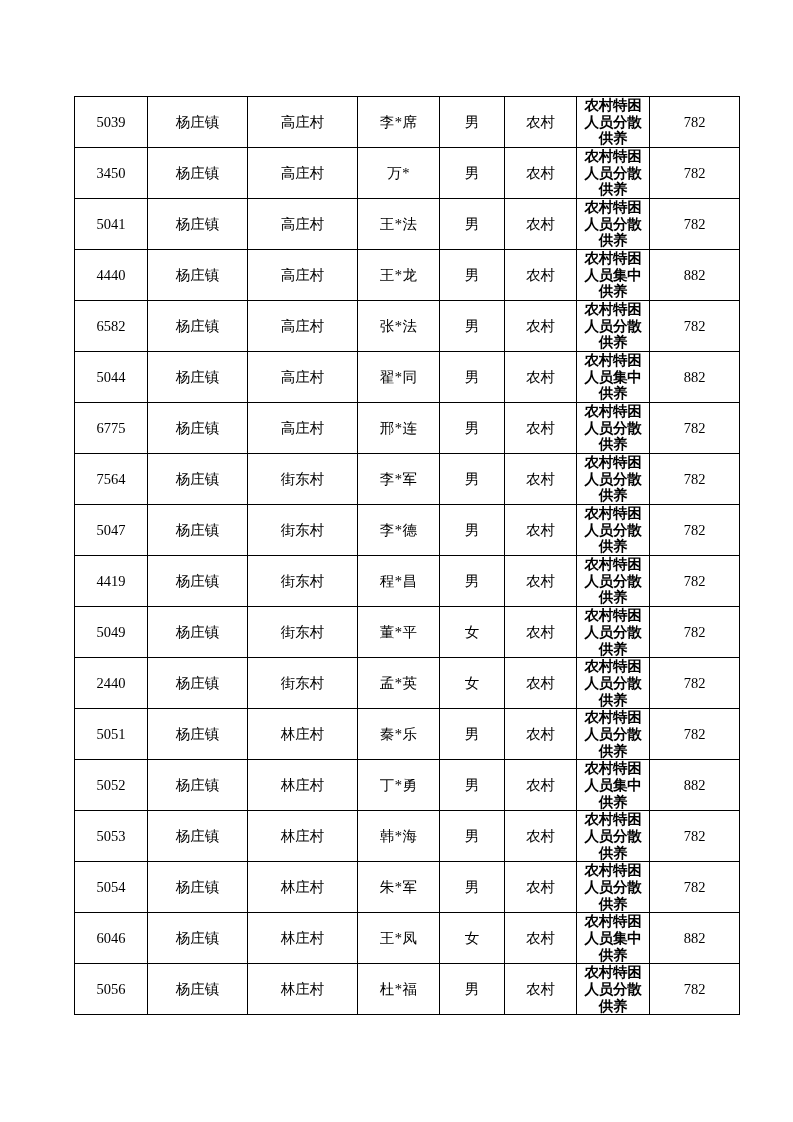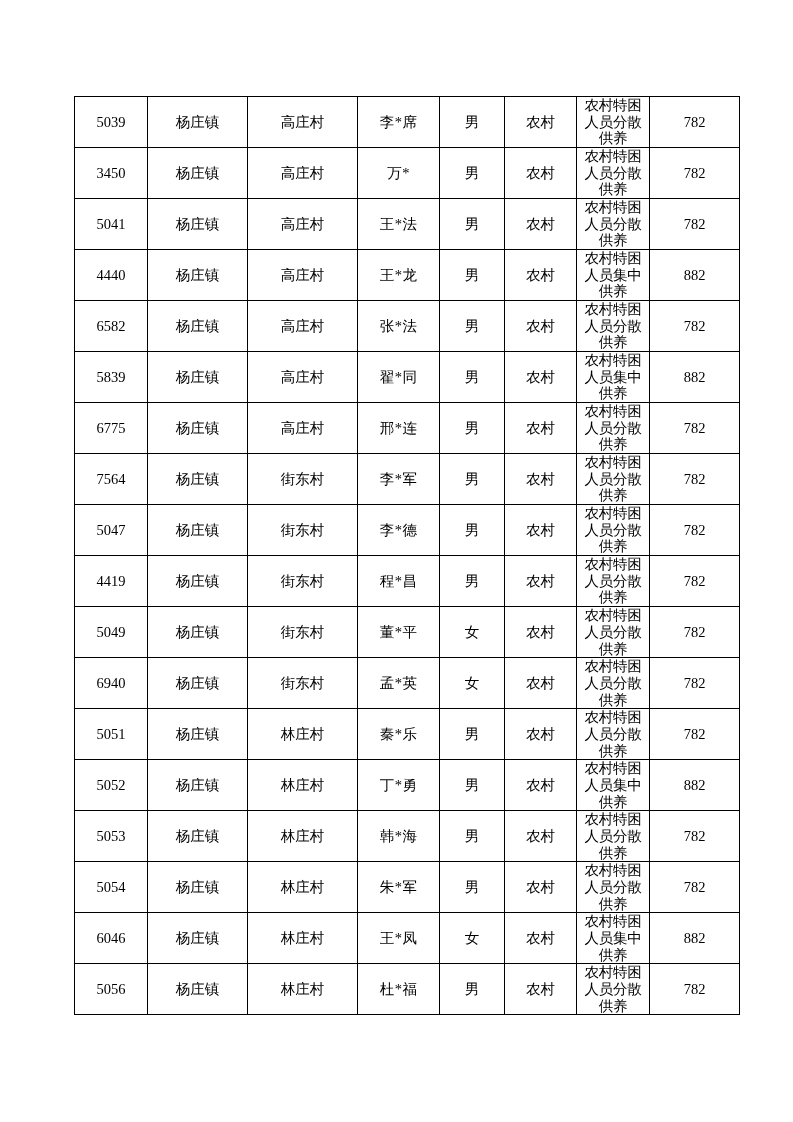--- a/index.html
+++ b/index.html
@@ -43,20 +43,21 @@
   col.c-name  { width: 82px; }
   col.c-sex   { width: 65px; }
   col.c-type  { width: 72px; }
   col.c-cat   { width: 73px; }
   col.c-amt   { width: 90px; }
   td.cat-cell {
     font-size: 13px;
     line-height: 1.08;
     padding: 0 1px;
     letter-spacing: -0.2px;
+    font-weight: bold;
   }
   td.num-cell {
     font-size: 15px;
   }
   td.name-cell {
     letter-spacing: 0.5px;
   }
 </style>
 </head>
 <body>
@@ -118,21 +119,21 @@
           <td class="num-cell">6582</td>
           <td>杨庄镇</td>
           <td>高庄村</td>
           <td class="name-cell">张*法</td>
           <td>男</td>
           <td>农村</td>
           <td class="cat-cell">农村特困人员分散供养</td>
           <td class="num-cell">782</td>
         </tr>
         <tr>
-          <td class="num-cell">5839</td>
+          <td class="num-cell">5044</td>
           <td>杨庄镇</td>
           <td>高庄村</td>
           <td class="name-cell">翟*同</td>
           <td>男</td>
           <td>农村</td>
           <td class="cat-cell">农村特困人员集中供养</td>
           <td class="num-cell">882</td>
         </tr>
         <tr>
           <td class="num-cell">6775</td>
@@ -178,21 +179,21 @@
           <td class="num-cell">5049</td>
           <td>杨庄镇</td>
           <td>街东村</td>
           <td class="name-cell">董*平</td>
           <td>女</td>
           <td>农村</td>
           <td class="cat-cell">农村特困人员分散供养</td>
           <td class="num-cell">782</td>
         </tr>
         <tr>
-          <td class="num-cell">6940</td>
+          <td class="num-cell">2440</td>
           <td>杨庄镇</td>
           <td>街东村</td>
           <td class="name-cell">孟*英</td>
           <td>女</td>
           <td>农村</td>
           <td class="cat-cell">农村特困人员分散供养</td>
           <td class="num-cell">782</td>
         </tr>
         <tr>
           <td class="num-cell">5051</td>

